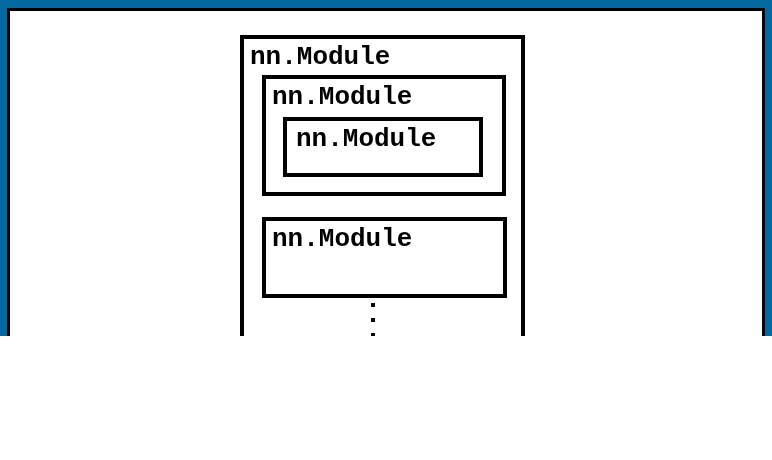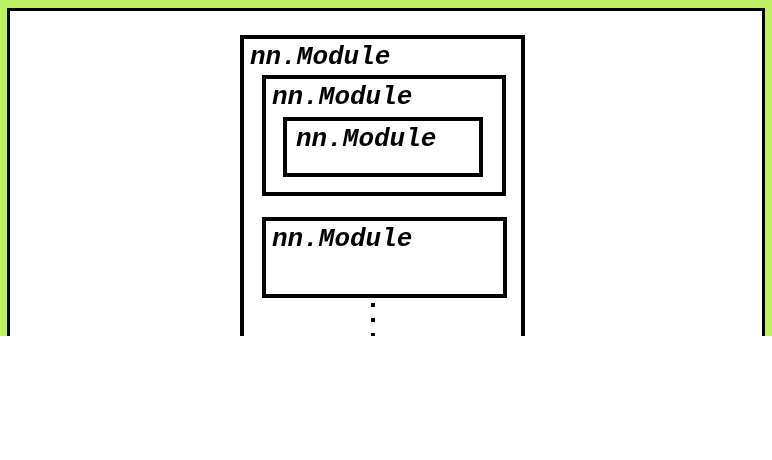--- a/index.html
+++ b/index.html
@@ -1,23 +1,22 @@
 <!DOCTYPE html>
 <html><head>
 <meta charset="utf-8">
 <style>
   html, body { margin: 0; padding: 0; background: #ffffff; }
   .screenshot {
     position: relative;
     width: 772px;
     height: 336px;
-    background: #bef264;
+    background: #0369a1;
     overflow: hidden;
     font-family: "Liberation Sans", sans-serif;
-    font-style: italic;
   }
   .figure-frame {
     position: absolute;
     left: 7px; top: 8px;
     width: 758px; height: 437px;
     border: 3px solid #000000;
     box-sizing: border-box;
     background: #ffffff;
   }
   .module-box {

